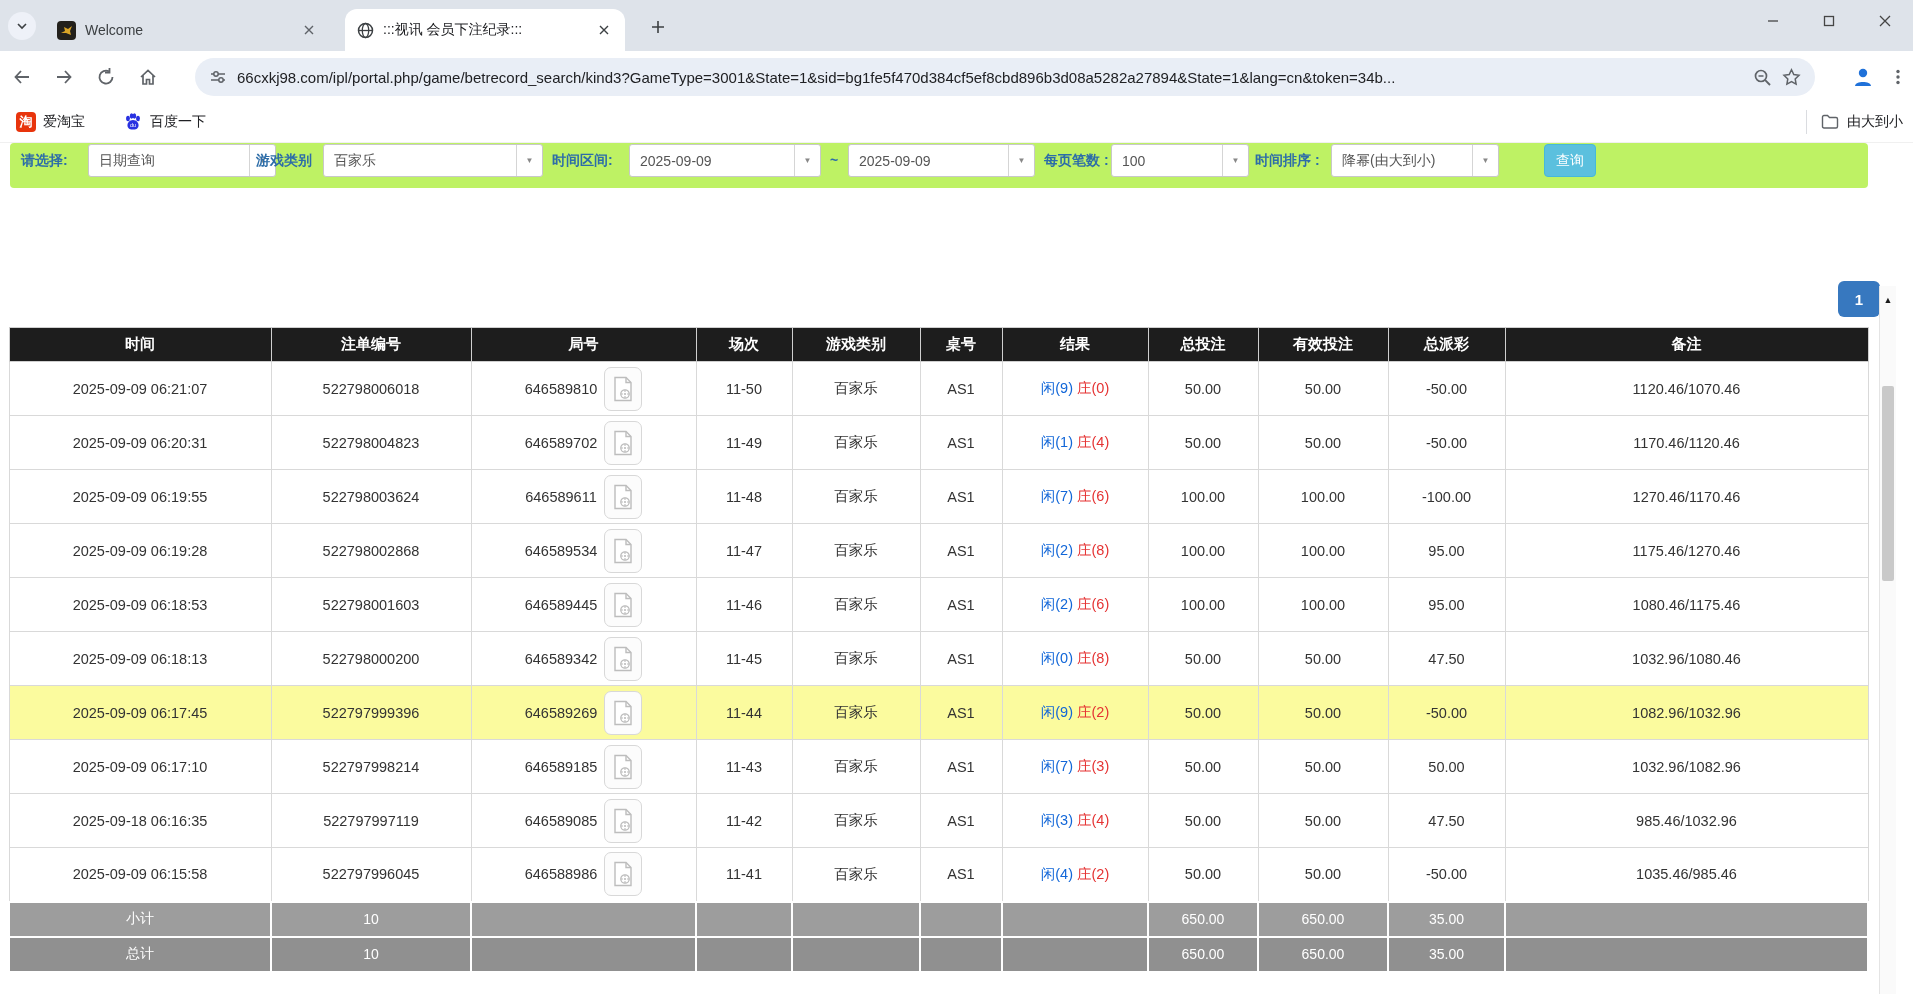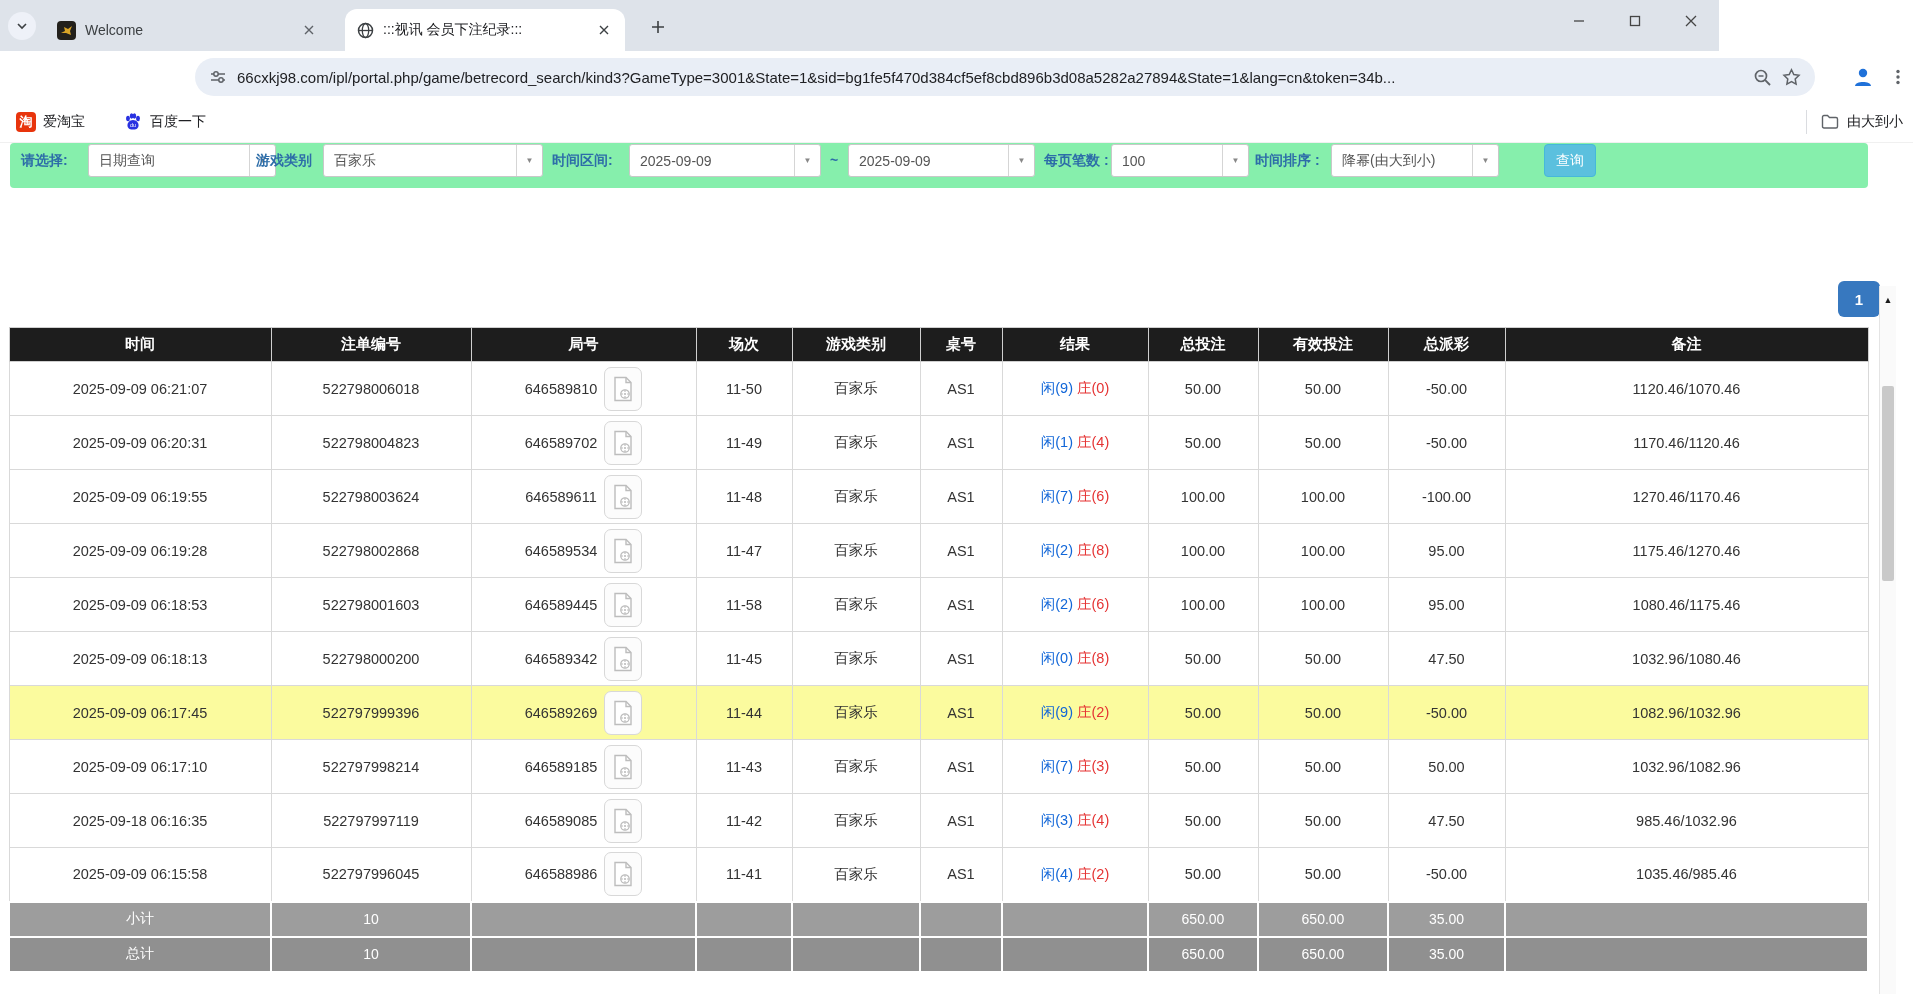--- a/index.html
+++ b/index.html
@@ -1,47 +1,47 @@
 <!DOCTYPE html>
 <html><head>
 <meta charset="utf-8">
 <style>
   * { margin:0; padding:0; box-sizing:border-box; }
   html,body { width:1913px; height:994px; overflow:hidden; }
   body { font-family:"Liberation Sans", sans-serif; background:#fff; }
   .screen { position:relative; width:1913px; height:994px; background:#fff; overflow:hidden; }
 
   
-  .tabstrip { position:absolute; left:0; top:0; width:1719px; height:51px; background:#dee3ea; }
+  .tabstrip { position:absolute; left:0; top:0; width:1913px; height:51px; background:#dee3ea; }
   .tab-search { position:absolute; left:8px; top:12px; width:28px; height:28px; border-radius:50%; background:#eef1f8; display:flex; align-items:center; justify-content:center; cursor:pointer; }
   .tab { position:absolute; top:9px; height:42px; display:flex; align-items:center; padding:0 12px; gap:9px; font-size:14px; color:#3c4043; }
   .tab.inactive { left:45px; width:285px; }
   .tab.active { left:345px; width:280px; background:#fff; border-radius:12px 12px 0 0; color:#202124; }
   .tab-title { flex:1; white-space:nowrap; overflow:hidden; text-overflow:ellipsis; }
   .tab-close { width:18px; height:18px; display:flex; align-items:center; justify-content:center; border-radius:50%; }
   .favicon1 { width:19px; height:19px; border-radius:4px; background:#23211c; display:flex; align-items:center; justify-content:center; flex:0 0 auto; }
   .newtab { position:absolute; left:645px; top:14px; width:26px; height:26px; display:flex; align-items:center; justify-content:center; border-radius:50%; }
   .wincontrols { position:absolute; right:0; top:0; height:42px; display:flex; }
   .winbtn { width:56px; height:42px; display:flex; align-items:center; justify-content:center; }
 
-  .toolbar { position:absolute; left:0; top:51px; width:1913px; height:51px; background:#fff; display:flex; align-items:center;flex-direction:column; }
+  .toolbar { position:absolute; left:0; top:51px; width:1913px; height:51px; background:#fff; display:flex; align-items:center; }
   .navicon { width:40px; height:40px; display:flex; align-items:center; justify-content:center; border-radius:50%; margin-left:2px; flex:0 0 auto; }
   .urlbar { position:absolute; left:195px; top:7px; width:1620px; height:38px; background:#e9eef6; border-radius:19px; display:flex; align-items:center; padding:0 14px; gap:10px; }
   .url-text { flex:1; font-size:15px; color:#202124; white-space:nowrap; overflow:hidden; }
   .toolbar-right { position:absolute; right:6px; top:7px; height:38px; display:flex; align-items:center; gap:14px; }
 
   .bookmarksbar { position:absolute; left:0; top:102px; width:1913px; height:41px; background:#fff; display:flex; align-items:center; border-bottom:1px solid #f0f0f0; }
   .bm { display:flex; align-items:center; gap:7px; font-size:14px; color:#202124; padding:4px 8px; border-radius:6px; }
   .bm-taobao-icon { width:20px; height:20px; background:#e8340c; color:#fff; border-radius:4px; font-size:13px; font-weight:bold; display:flex; align-items:center; justify-content:center; }
   .bm-right { position:absolute; right:10px; display:flex; align-items:center; gap:8px; font-size:14px; color:#202124; padding-left:14px; border-left:1px solid #dadce0; height:24px; }
 
   
   .content { position:absolute; left:0; top:143px; width:1896px; height:851px; background:#fff; }
 
-  .filterbar { position:absolute; left:10px; top:0px; width:1858px; height:45px; background:#86efac; border-radius:4px; }
+  .filterbar { position:absolute; left:10px; top:0px; width:1858px; height:45px; background:#bef264; border-radius:4px; }
   .flabel { position:absolute; top:0; height:34px; line-height:34px; font-size:14px; font-weight:bold; color:#2d6da8; white-space:nowrap; }
   .select { position:absolute; top:1px; height:33px; background:#fff; border:1px solid #c8c8c8; border-radius:3px; display:flex; align-items:center; cursor:pointer; }
   .sel-val { flex:1; font-size:14px; color:#555; padding:0 10px; white-space:nowrap; overflow:hidden; }
   .sel-arrow { width:26px; height:100%; border-left:1px solid #d5d5d5; display:flex; align-items:center; justify-content:center; font-size:8px; color:#888; }
   .tilde { position:absolute; top:0; height:34px; line-height:34px; font-size:14px; font-weight:bold; color:#2d6da8; }
   .search-btn { position:absolute; left:1534px; top:1px; width:52px; height:33px; background:#5bc0de; border:1px solid #46b8da; border-radius:4px; color:#fff; font-size:14px; display:flex; align-items:center; justify-content:center; cursor:pointer; }
 
   .summarybar { position:absolute; left:10px; top:64px; width:1858px; height:47px; background:#dff0d8; border:1px solid #d6e9c6; border-radius:4px; }
   .summary-left { position:absolute; left:17px; top:0; height:45px; line-height:45px; font-size:14px; color:#3c763d; }
   .summary-right { position:absolute; right:15px; top:0; height:45px; line-height:45px; font-size:14px; color:#f44336; }
@@ -379,21 +379,21 @@
                 <span class="video-btn">
                   <svg width="22" height="26" viewBox="0 0 22 26">
                     <path d="M3 1.5 H14 L19 6.5 V24.5 H3 Z" fill="#ffffff" stroke="#bdbdbd" stroke-width="1.4"></path>
                     <path d="M14 1.5 V6.5 H19" fill="none" stroke="#bdbdbd" stroke-width="1.4"></path>
                     <circle cx="13" cy="18" r="4.2" fill="none" stroke="#bdbdbd" stroke-width="1.3"></circle>
                     <circle cx="13" cy="18" r="1.1" fill="#bdbdbd"></circle>
                     <path d="M13 13.8 V16 M13 20 V22.2 M8.8 18 H11 M15 18 H17.2" stroke="#bdbdbd" stroke-width="1.1"></path>
                   </svg>
                 </span>
               </span></td>
-            <td>11-58</td>
+            <td>11-46</td>
             <td>百家乐</td>
             <td>AS1</td>
             <td><span class="p-blue">闲(2)</span> <span class="b-red">庄(6)</span></td>
             <td class="v-blue">100.00</td>
             <td>100.00</td>
             <td>95.00</td>
             <td>1080.46/1175.46</td>
           </tr>
           <tr>
             <td>2025-09-09 06:18:13</td>

